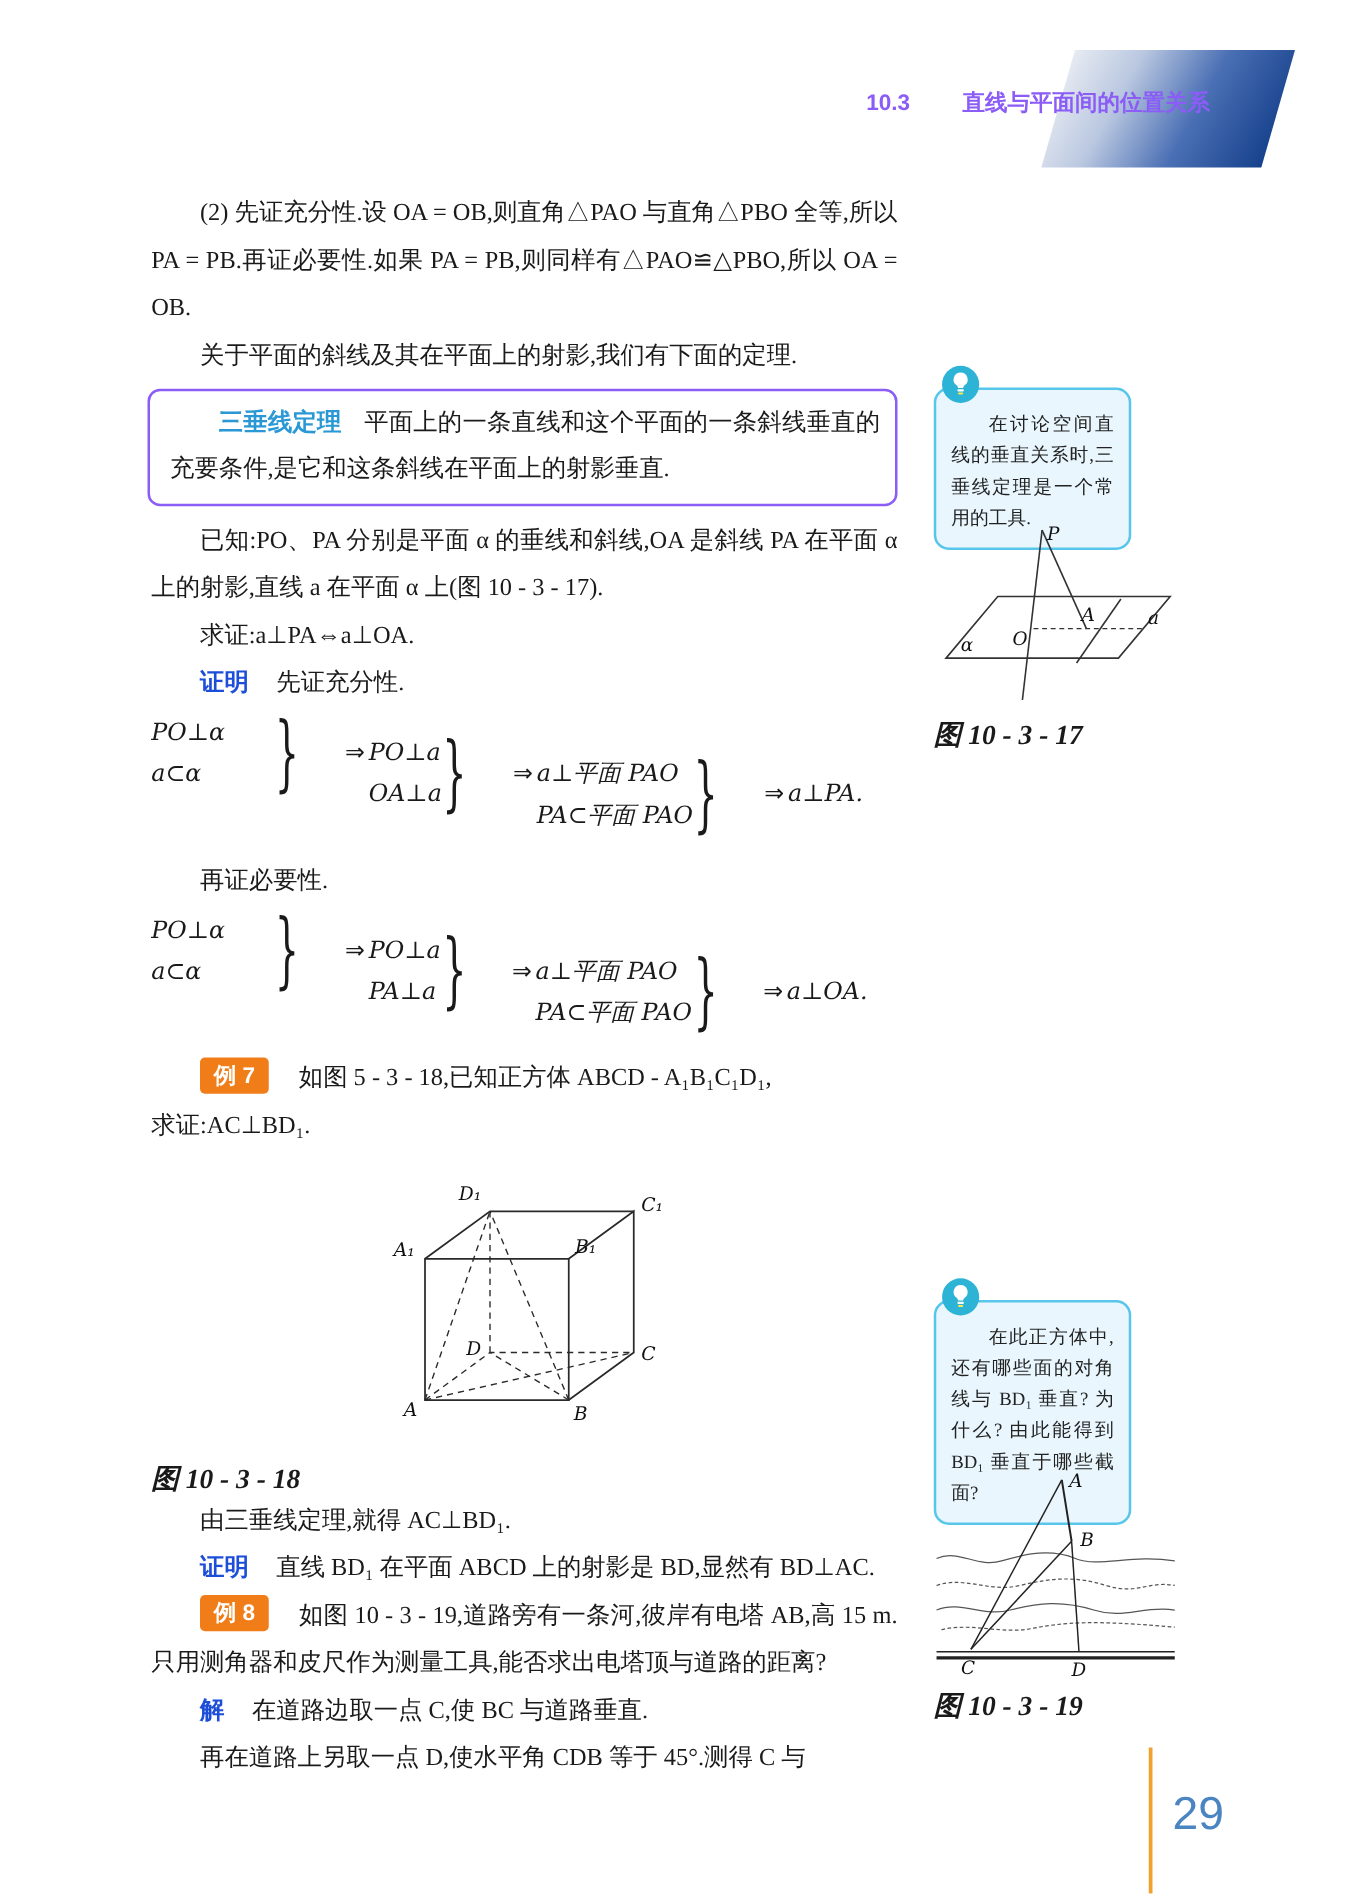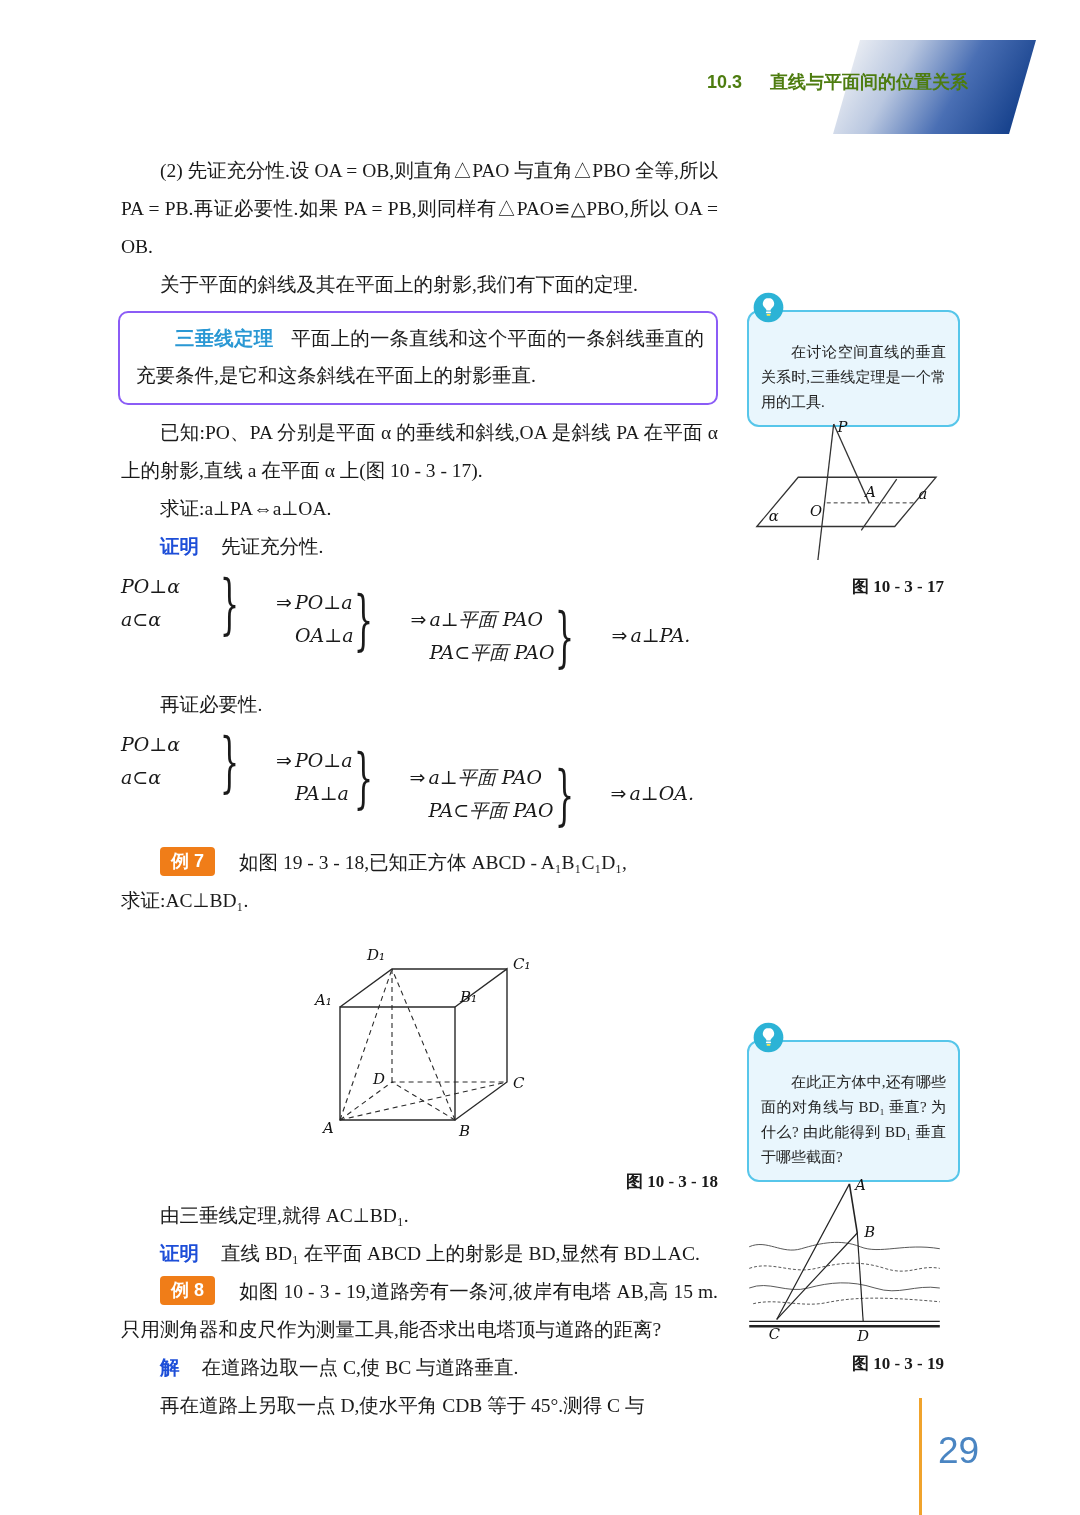--- a/index.html
+++ b/index.html
@@ -4,22 +4,22 @@
 <style>
   * { margin:0; padding:0; box-sizing:border-box; }
   html,body { background:#fff; }
   .page { position:relative; width:1080px; height:1515px; background:#fff; overflow:hidden;
           font-family:"Liberation Serif", serif; color:#1a1a1a; }
 
   
   .header-band { position:absolute; top:40px; right:44px; width:176px; height:94px;
                  transform:skewX(-16deg); transform-origin:top right;
                  background:linear-gradient(105deg,#e7ebf2 0%,#b9c7e0 28%,#4a6fb4 62%,#16418c 100%); }
-  .header-line { position:absolute; top:70px; right:112px; display:flex; gap:28px; align-items:baseline;
-                 font-family:"Liberation Sans",sans-serif; font-weight:bold; color:#4d7c0f; font-size:18px;
+  .header-line { position:absolute; top:70px; right:112px; display:flex; gap:42px; align-items:baseline;
+                 font-family:"Liberation Sans",sans-serif; font-weight:bold; color:#8b5cf6; font-size:18px;
                  z-index:2; white-space:nowrap; }
 
   
   .main { position:absolute; left:121px; top:152px; width:597px;
           font-size:19.5px; line-height:38px; text-align:justify; }
   .para { text-indent:2em; }
   .noindent { text-indent:0; }
 
   .theorem-box { border:2px solid #8b5cf6; border-radius:10px; padding:7px 12px 9px 16px; margin:7px 0 9px -3px; }
   .theorem-box p { text-indent:2em; line-height:37px; }
@@ -37,28 +37,28 @@
   .d-col span { line-height:33px; height:33px; white-space:nowrap; }
   .d-brace { font-style:normal; font-family:"DejaVu Serif",serif; font-size:34px; line-height:66px;
              height:66px; width:15px; text-align:center; transform:scale(0.9,1.95); transform-origin:center; }
   .d-arrow { font-style:normal; font-family:"DejaVu Sans",sans-serif; line-height:33px; margin:0 3px; }
   .d-group { display:flex; align-items:flex-start; }
   .off1 { margin-top:16px; } .off2 { margin-top:33px; } .off3 { margin-top:49px; }
   .d-res { line-height:33px; white-space:nowrap; }
 
   
   .fig-center { width:250px; margin:12px auto 2px auto; }
-  .figcaption { text-align:right; font-weight:bold; font-size:17px; line-height:30px; text-indent:0;
-                font-family:"Liberation Serif",serif; }
+  .figcaption { text-align:left; font-weight:bold; font-size:22px; line-height:30px; text-indent:0;
+                font-family:"Liberation Serif",serif;font-style:italic; }
   .figlabel text { font-family:"DejaVu Serif",serif; font-style:italic; font-size:15px; fill:#111; }
 
   
   .sidebar { position:absolute; left:747px; top:0; width:197px; }
-  .callout { position:absolute; left:0; width:213px; background:#e9f6fd; border:2.5px solid #57c6ea;
-             border-radius:12px; padding:28px 12px 10px 12px; font-size:15px; line-height:25px;
+  .callout { position:absolute; left:0; width:158px; background:#e9f6fd; border:2.5px solid #57c6ea;
+             border-radius:12px; padding:16px 12px 10px 12px; font-size:15px; line-height:25px;
              text-align:justify; color:#222; }
   .callout p { text-indent:2em; }
   .bulb { position:absolute; left:4px; top:-20px; width:31px; height:31px; }
   .sidefig { position:absolute; left:0; width:197px; text-align:center; }
 
   
   .page-rule { position:absolute; left:919px; top:1398px; width:3px; height:117px; background:#f0a32c; }
   .page-num { position:absolute; left:938px; top:1430px; font-size:37px; color:#4a85c2;
               font-family:"Liberation Sans",sans-serif; }
 </style>
@@ -139,21 +139,21 @@
           <span>PA⊂平面 PAO</span>
         </div>
         <div class="d-brace">}</div>
       </div>
       <div class="d-group off3">
         <div class="d-arrow">⇒</div>
         <div class="d-res">a⊥OA.</div>
       </div>
     </div>
 
-    <p class="para"><span class="badge">例 7</span><span>如图 19 - 3 - 18,已知正方体 ABCD - A₁B₁C₁D₁,</span></p>
+    <p class="para"><span class="badge">例 7</span><span>如图 5 - 3 - 18,已知正方体 ABCD - A₁B₁C₁D₁,</span></p>
     <p class="noindent">求证:AC⊥BD₁.</p>
 
     <div class="fig-center">
       <svg viewBox="0 0 250 220" width="250" height="220">
         <g stroke="#2a2a2a" stroke-width="1.4" fill="none">
           <path d="M45,188 L160,188 L160,75 L45,75 Z"></path>
           <path d="M160,188 L212,150 L212,37 L160,75"></path>
           <path d="M45,75 L97,37 L212,37"></path>
         </g>
         <g stroke="#2a2a2a" stroke-width="1.1" fill="none" stroke-dasharray="5 4">

